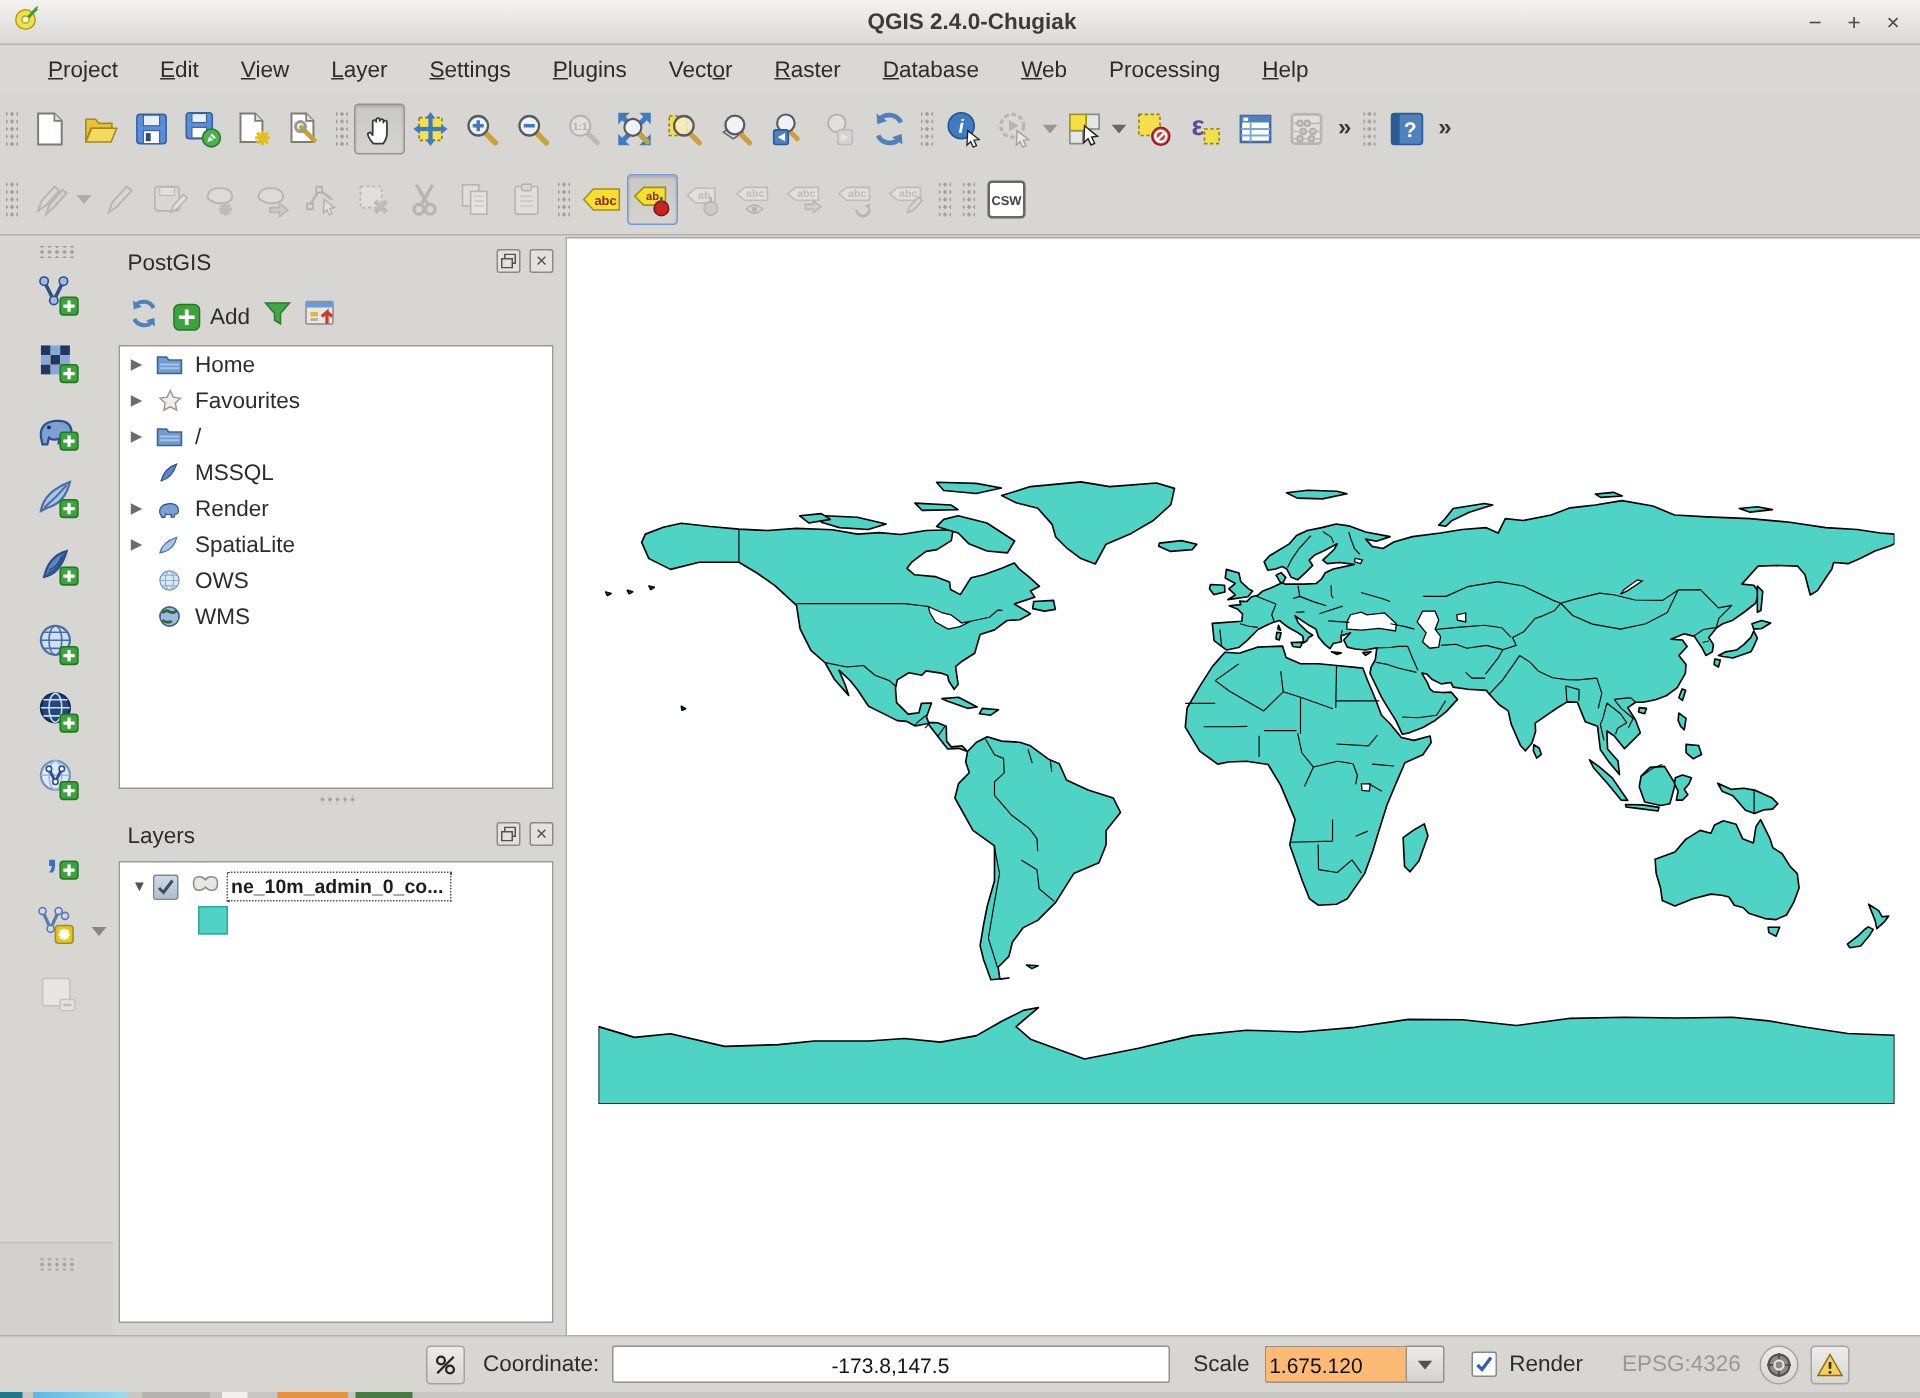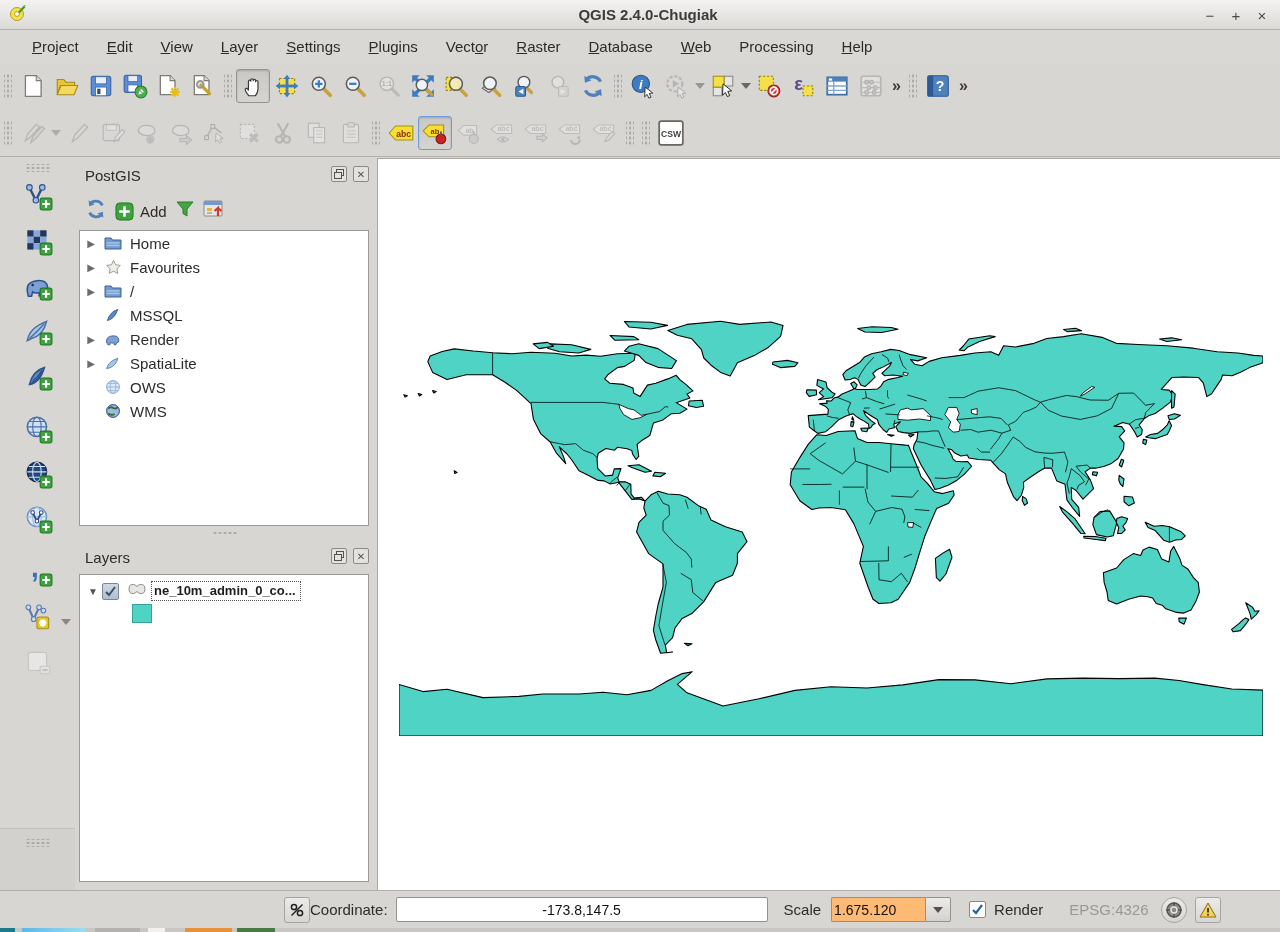--- a/index.html
+++ b/index.html
@@ -94,21 +94,21 @@
     border:1px solid #94918d; border-radius:2px; text-align:center; font-size:14px; color:#111;
     display:flex; align-items:center; justify-content:center; margin-left:8px; }
   .scalecombo { display:flex; margin-left:10px; height:25px; }
   .scalefield { width:94px; background:#fdba74; border:1px solid #94918d; border-right:none;
     border-radius:2px 0 0 2px; display:flex; align-items:center; padding-left:2px; font-size:14px; color:#111; }
   .scalebtn { width:26px; border:1px solid #94918d; border-radius:0 2px 2px 0;
     background:linear-gradient(#ecebe9,#d4d2cf); display:flex; align-items:center; justify-content:center; }
   .rendercb { width:17px; height:17px; background:#fff; border:1px solid #8b8884; border-radius:2px;
     display:flex; align-items:center; justify-content:center; margin-left:18px; }
   .epsg { color:#9b9894; margin-left:26px; }
-  .lbl { }
+  .lbl { margin-left:12px; }
 
   
   .sliver { position:absolute; left:0; top:928px; width:1280px; height:4px; background:#c9c7c4; }
   .sliver div { position:absolute; top:0; height:4px; }
 </style>
 </head>
 <body>
 
 <div class="titlebar">
   <span class="appicon">

